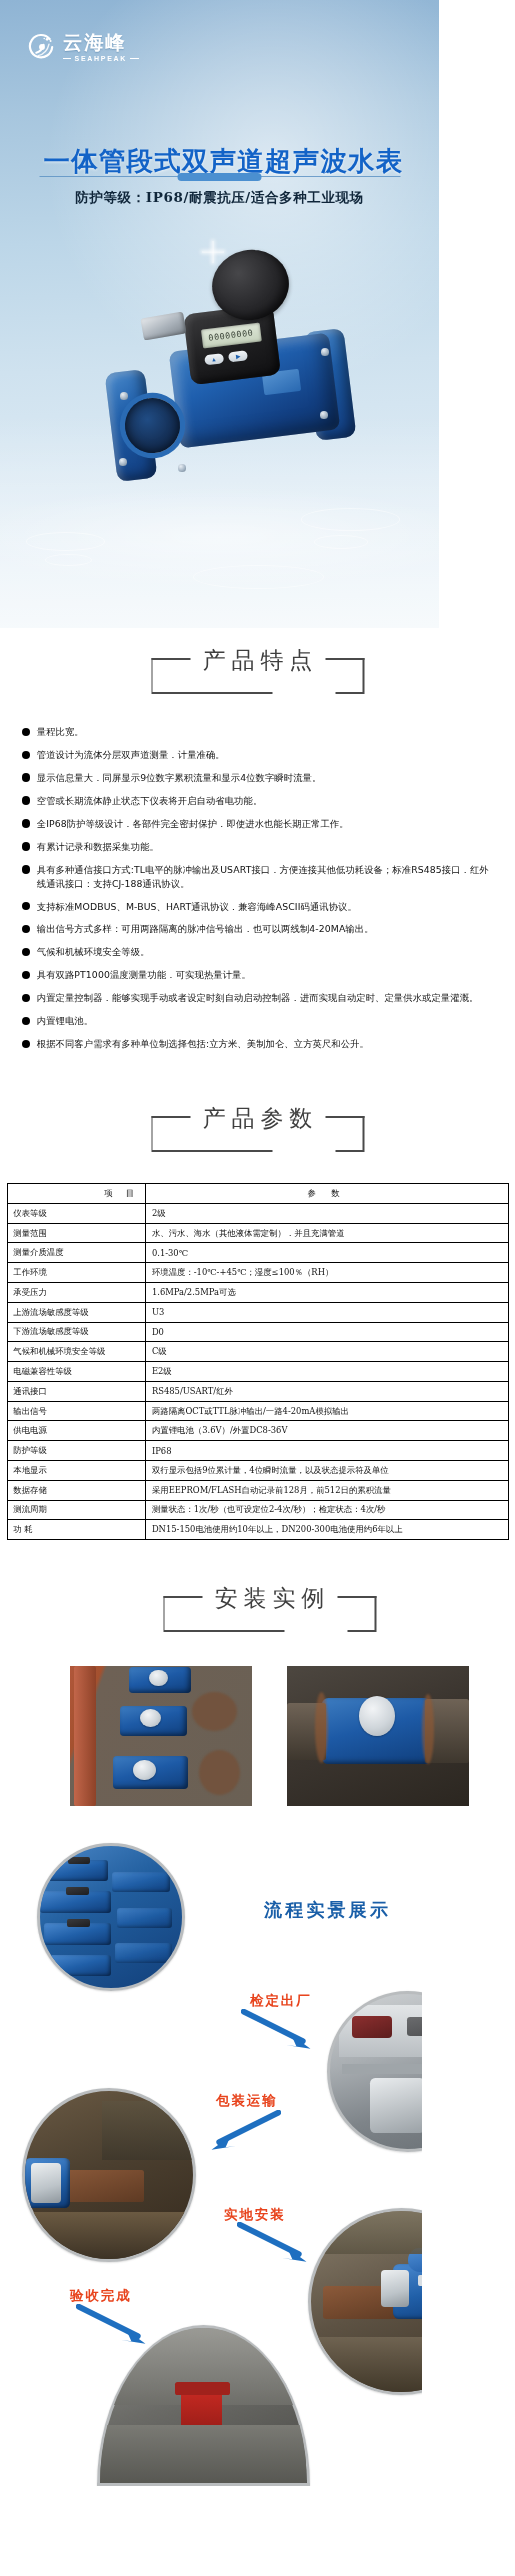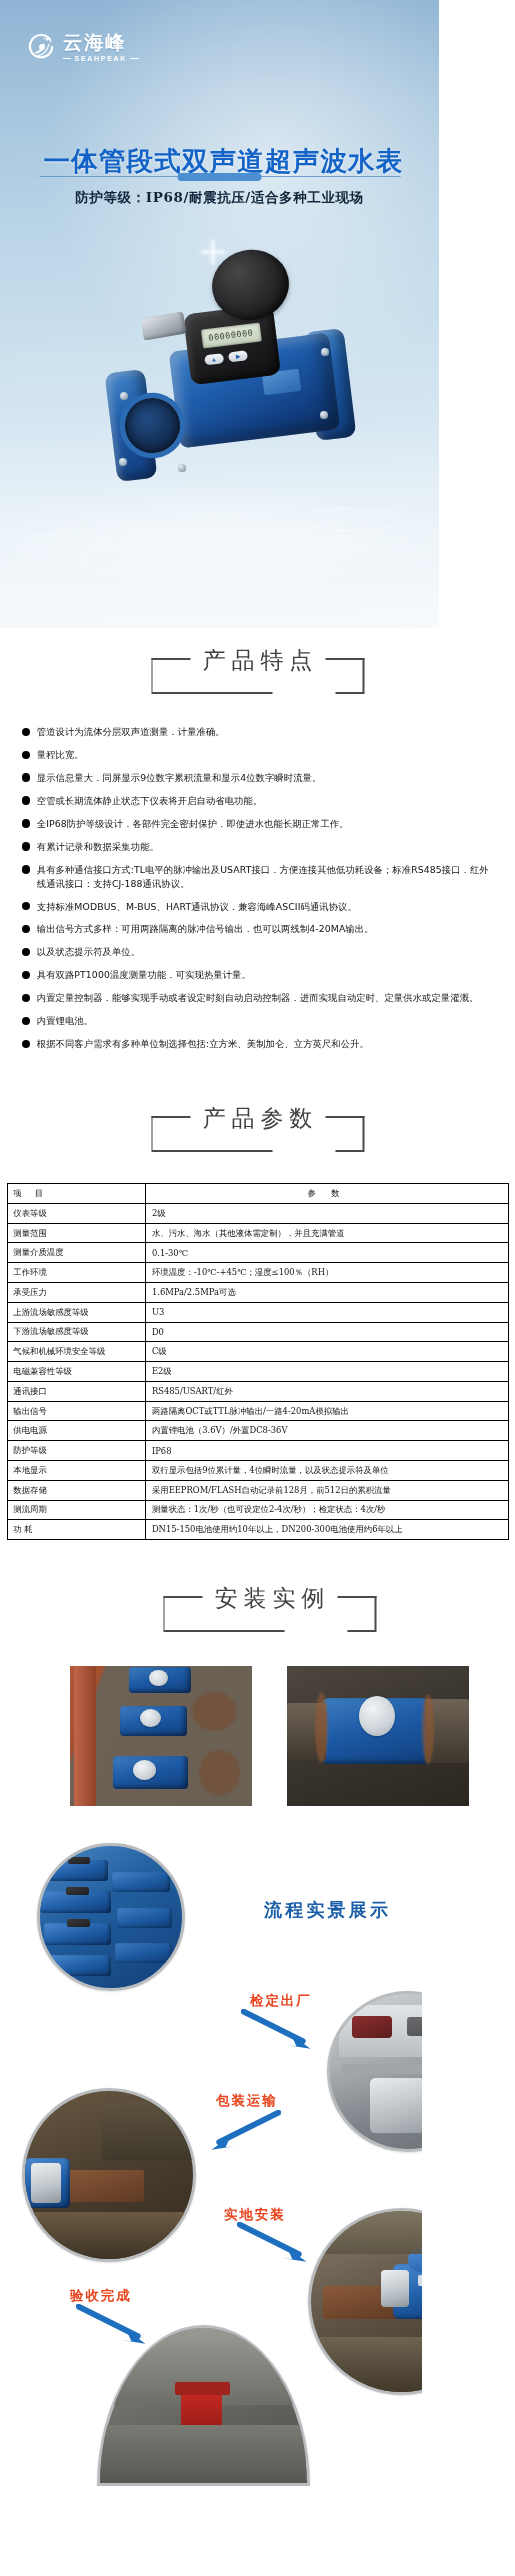--- a/index.html
+++ b/index.html
@@ -184,21 +184,21 @@
   table.spec{
     width:502px;margin:0 auto;border-collapse:collapse;
     font-family:"DejaVu Serif","Liberation Serif",serif;
     font-size:8.4px;color:#111;
   }
   table.spec td,table.spec th{
     border:0.6px solid #000;padding:3.9px 5.8px;text-align:left;vertical-align:middle;
     font-weight:400;
   }
   table.spec .c1{width:126px;}
-  table.spec thead td{text-align:left;}
+  table.spec thead td{text-align:right;}
   table.spec thead .h1{letter-spacing:5.2px;}
   table.spec thead .h2{text-align:center;letter-spacing:6.4px;}
 
   
   .install{padding:0 0 30px 12px;}
   .install-row{display:flex;justify-content:center;gap:35px;padding-top:2.6px;}
   .photo{
     width:182px;height:140px;border:0;position:relative;overflow:hidden;
     background:#5a5248;
   }
@@ -329,28 +329,28 @@
         <i class="bl side-l"></i>
           <i class="bl side-r"></i>
         <i class="bl bot-l"></i>
           <i class="bl bot-r"></i>
       </span>
       <h2>产品特点</h2>
     </div>
     <div class="features" id="feature-list">
         <div class="feature">
           <span class="dot"></span>
+          <span class="txt">量程比宽。</span>
+        </div>
+        <div class="feature">
+          <span class="dot"></span>
           <span class="txt">管道设计为流体分层双声道测量．计量准确。</span>
         </div>
         <div class="feature">
           <span class="dot"></span>
-          <span class="txt">量程比宽。</span>
-        </div>
-        <div class="feature">
-          <span class="dot"></span>
           <span class="txt">显示信息量大．同屏显示9位数字累积流量和显示4位数字瞬时流量。</span>
         </div>
         <div class="feature">
           <span class="dot"></span>
           <span class="txt">空管或长期流体静止状态下仪表将开启自动省电功能。</span>
         </div>
         <div class="feature">
           <span class="dot"></span>
           <span class="txt">全IP68防护等级设计．各部件完全密封保护．即使进水也能长期正常工作。</span>
         </div>
@@ -365,21 +365,21 @@
         <div class="feature">
           <span class="dot"></span>
           <span class="txt">支持标准MODBUS、M-BUS、HART通讯协议．兼容海峰ASCII码通讯协议。</span>
         </div>
         <div class="feature">
           <span class="dot"></span>
           <span class="txt">输出信号方式多样：可用两路隔离的脉冲信号输出．也可以两线制4-20MA输出。</span>
         </div>
         <div class="feature">
           <span class="dot"></span>
-          <span class="txt">以及状态提示符及单位。</span>
+          <span class="txt">气候和机械环境安全等级。</span>
         </div>
         <div class="feature">
           <span class="dot"></span>
           <span class="txt">具有双路PT1000温度测量功能．可实现热量计量。</span>
         </div>
         <div class="feature">
           <span class="dot"></span>
           <span class="txt">内置定量控制器．能够实现手动或者设定时刻自动启动控制器．进而实现自动定时、定量供水或定量灌溉。</span>
         </div>
         <div class="feature">

